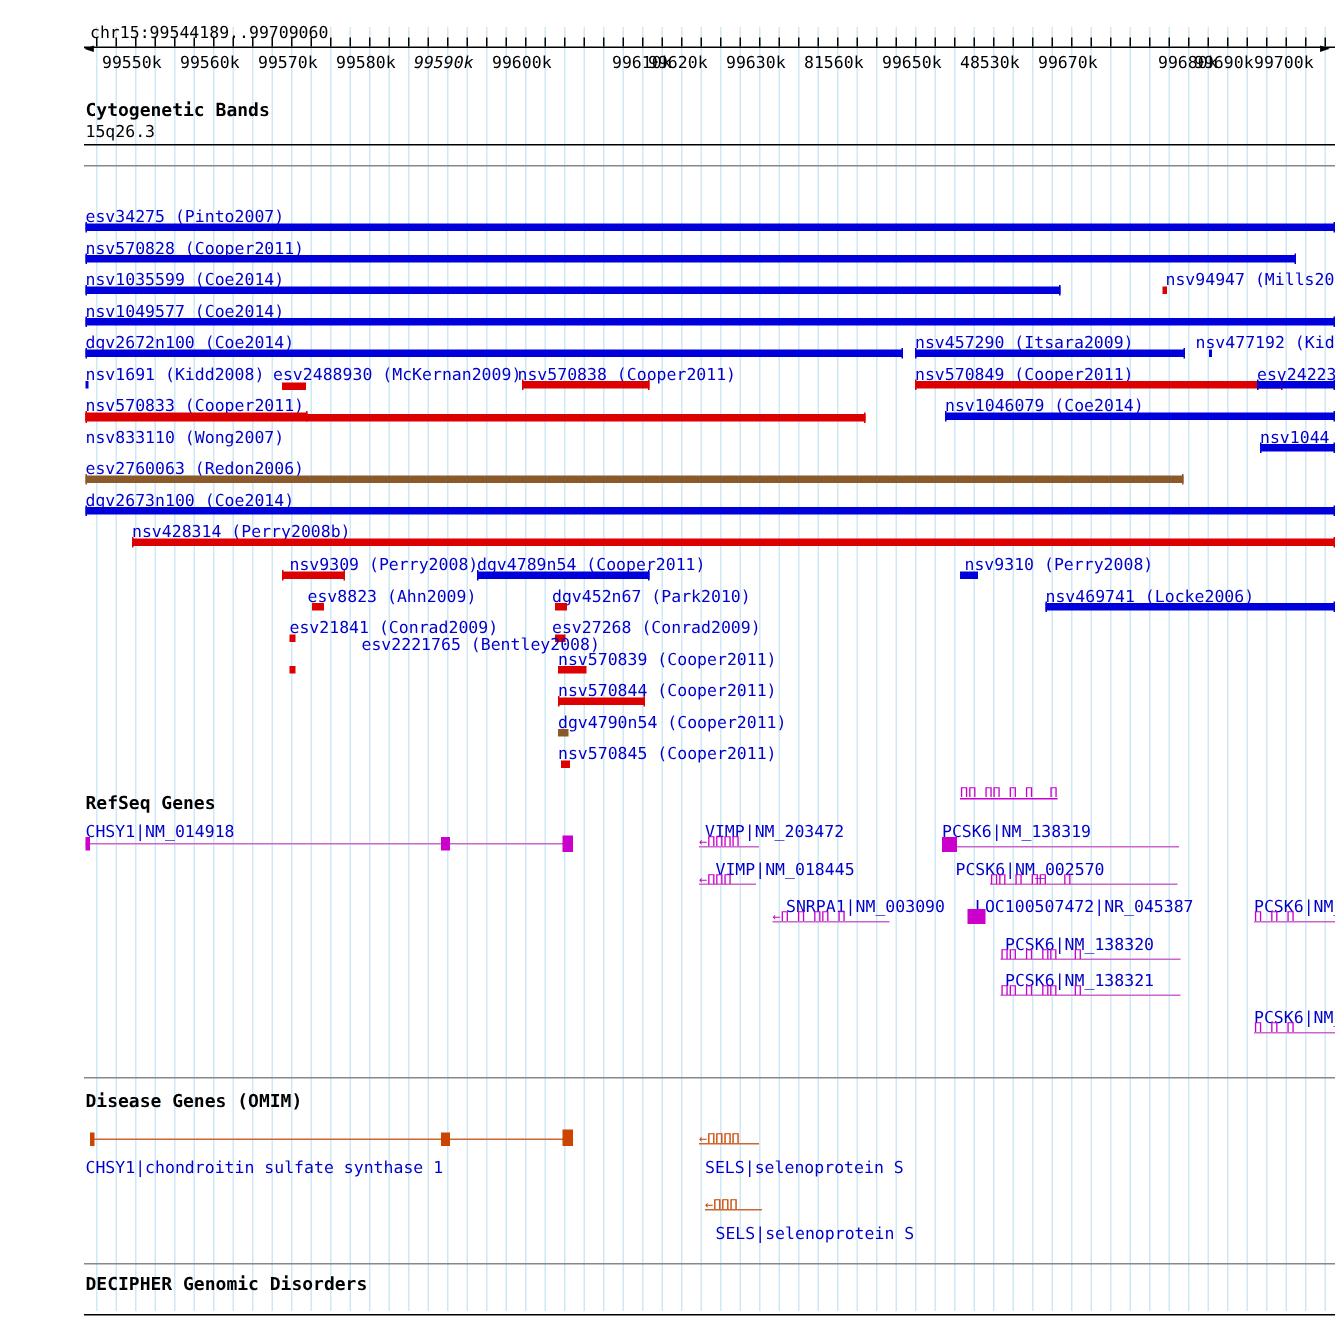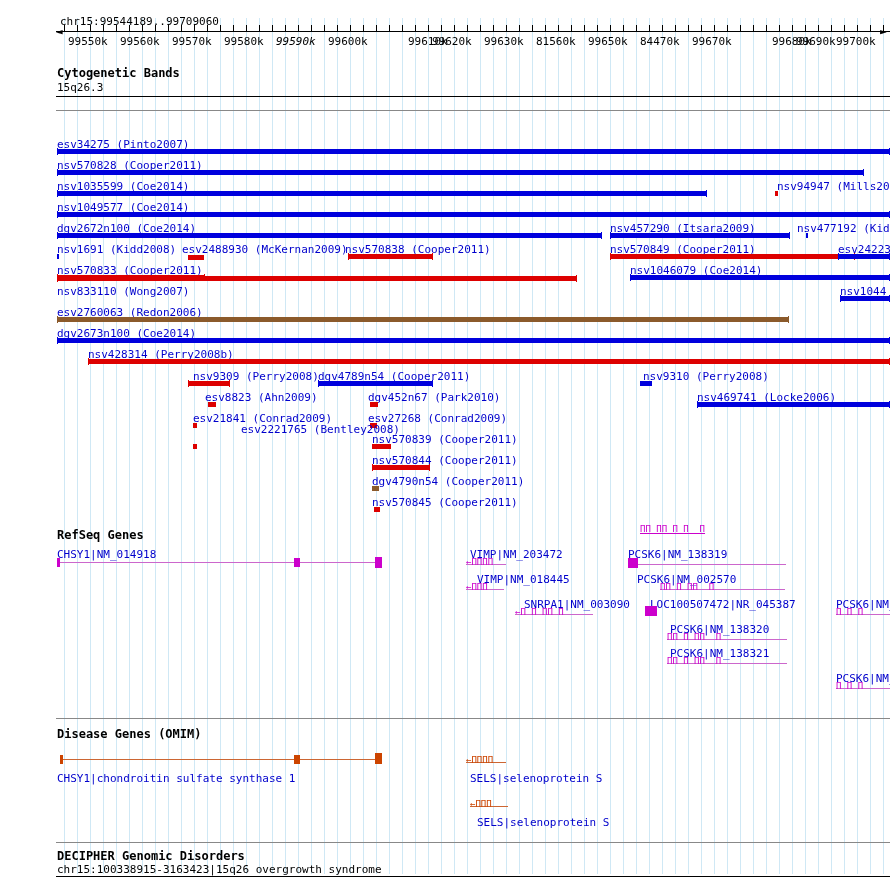--- a/index.html
+++ b/index.html
@@ -183,21 +183,21 @@
       <div class="abs txt txt-black" style="left: 120px; top: 36px;">99560k</div>
       <div class="abs txt txt-black" style="left: 172px; top: 36px;">99570k</div>
       <div class="abs txt txt-black" style="left: 224px; top: 36px;">99580k</div>
       <div class="abs txt txt-black" style="left: 276px; top: 36px; font-style: italic;">99590k</div>
       <div class="abs txt txt-black" style="left: 328px; top: 36px;">99600k</div>
       <div class="abs txt txt-black" style="left: 380px; top: 36px; margin-left: 28px;">99610k</div>
       <div class="abs txt txt-black" style="left: 432px; top: 36px;">99620k</div>
       <div class="abs txt txt-black" style="left: 484px; top: 36px;">99630k</div>
       <div class="abs txt txt-black" style="left: 536px; top: 36px;">81560k</div>
       <div class="abs txt txt-black" style="left: 588px; top: 36px;">99650k</div>
-      <div class="abs txt txt-black" style="left: 640px; top: 36px;">84470k</div>
+      <div class="abs txt txt-black" style="left: 640px; top: 36px;">48530k</div>
       <div class="abs txt txt-black" style="left: 692px; top: 36px;">99670k</div>
       <div class="abs txt txt-black" style="left: 772px; top: 36px;">99680k</div>
       <div class="abs txt txt-black" style="left: 796px; top: 36px;">99690k</div>
       <div class="abs txt txt-black" style="left: 836px; top: 36px;">99700k</div>
     </div>
 
   <div class="abs txt hdr txt-black" style="left:57px;top:68px;">Cytogenetic Bands</div>
   <div class="abs txt txt-black" style="left:57px;top:82px;">15q26.3</div>
   <div class="sep" style="left:56px;top:96px;width:834px;"></div>
   <div class="sep" style="left:56px;top:110px;width:834px;background:#888;"></div>
@@ -373,16 +373,15 @@
   <div class="arrowchev-red" style="left:470px;top:799px;">←ΠΠΠ</div>
   <div id="omim-labels">
       <div class="abs txt txt-blue" style="left: 57px; top: 773px;">CHSY1|chondroitin sulfate synthase 1</div>
       <div class="abs txt txt-blue" style="left: 470px; top: 773px;">SELS|selenoprotein S</div>
       <div class="abs txt txt-blue" style="left: 477px; top: 817px;">SELS|selenoprotein S</div>
     </div>
 
   <div class="sep" style="left:56px;top:842px;width:834px;background:#888;"></div>
 
   <div class="abs txt hdr txt-black" style="left:57px;top:851px;">DECIPHER Genomic Disorders</div>
-  <div class="abs txt txt-black" style="left:57px;top:864px;">chr15:100338915-3163423|15q26 overgrowth syndrome</div>
   <div class="sep" style="left:56px;top:876px;width:834px;"></div>
 
 </div>
 
 </body></html>

